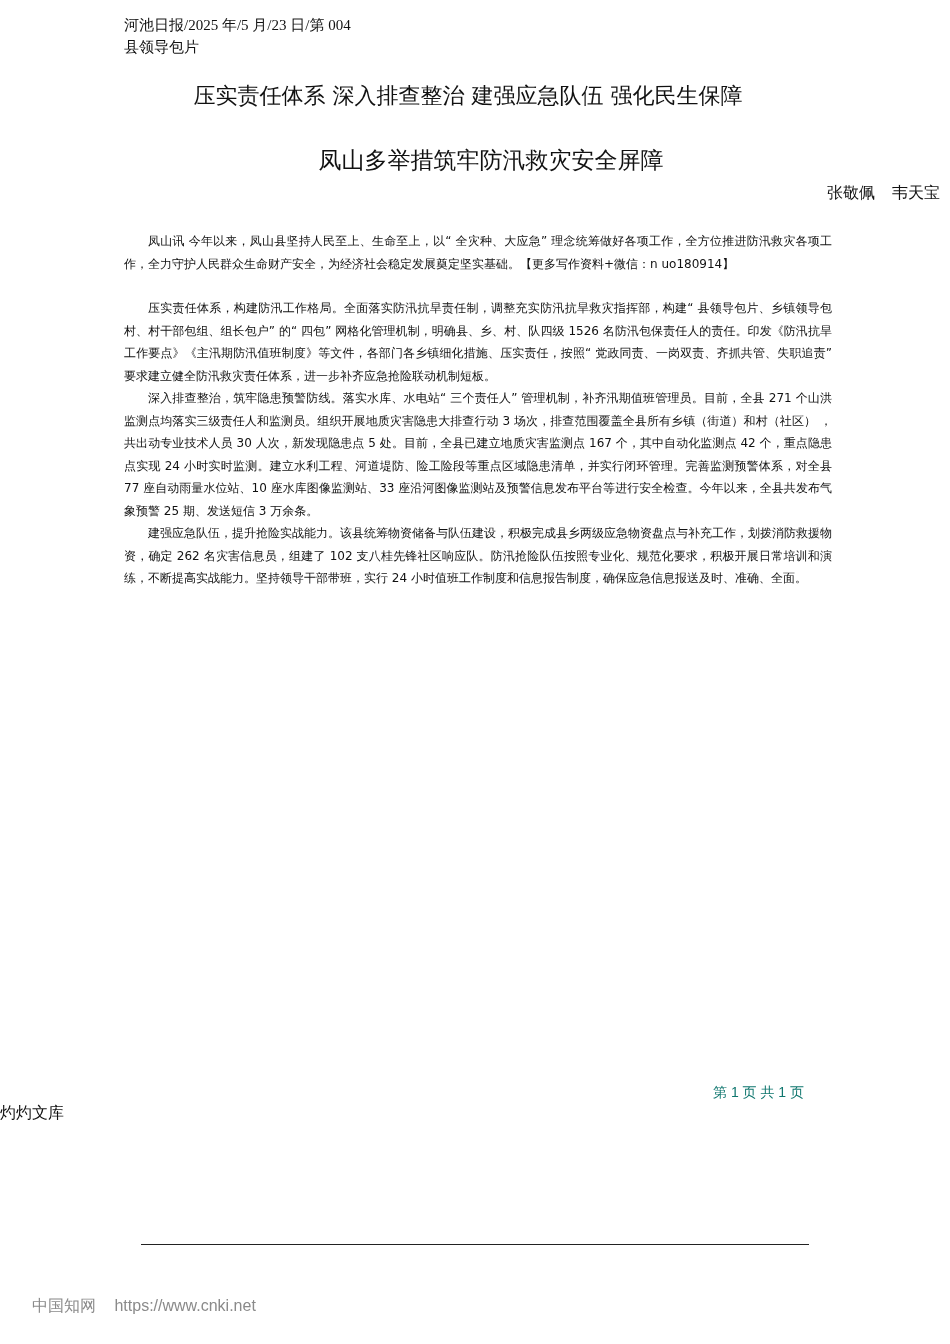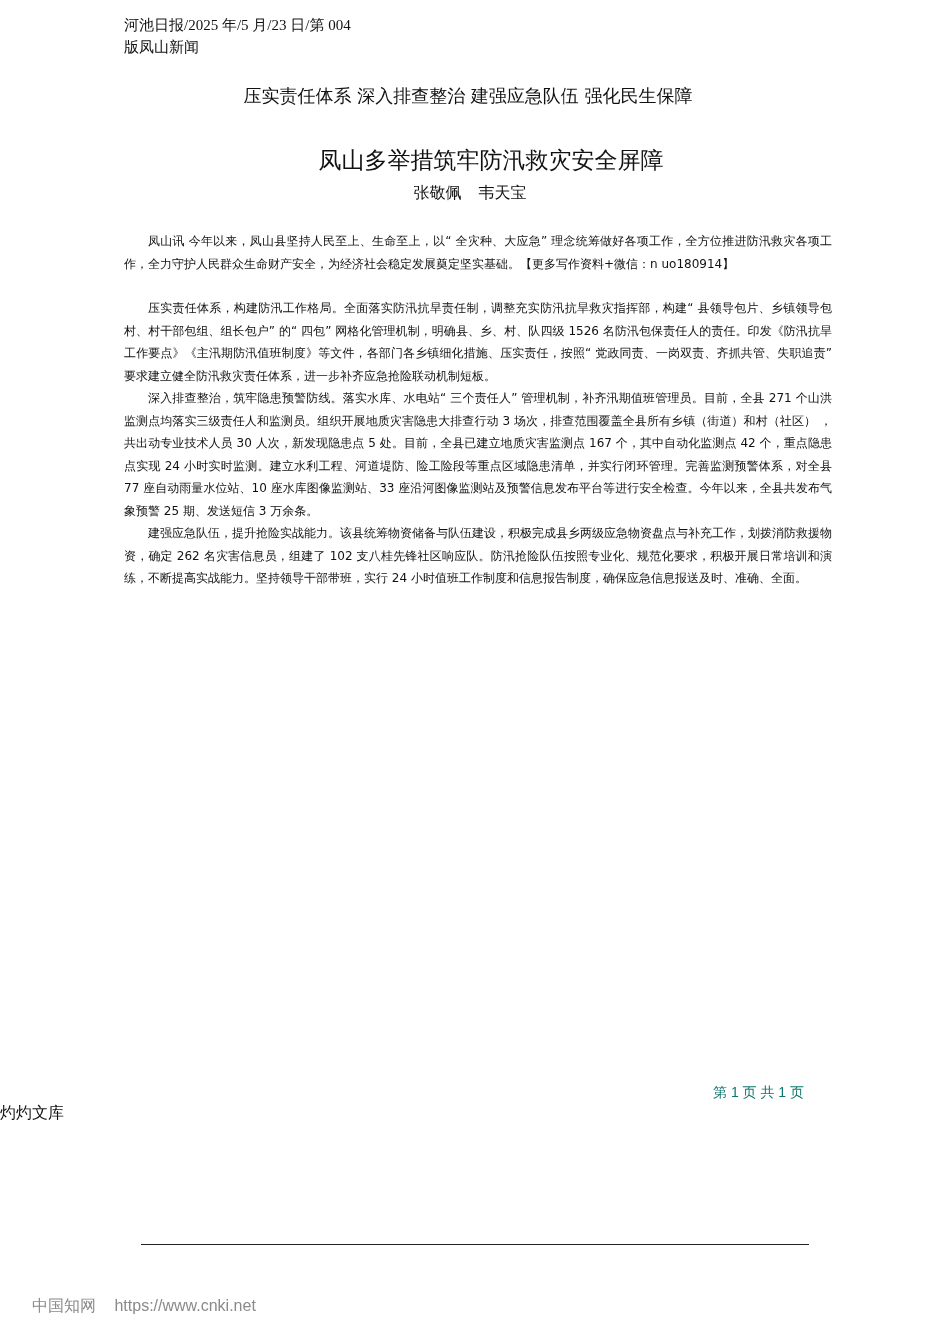--- a/index.html
+++ b/index.html
@@ -24,40 +24,40 @@
       font-family: "Liberation Serif", "DejaVu Serif", serif;
       color: #111;
     }
     .source-header .line { display: block; }
     .subtitle {
       position: absolute;
       left: 0;
       width: 936px;
       top: 84px;
       text-align: center;
-      font-size: 18px;
+      font-size: 22px;
       line-height: 24px;
       color: #111;
     }
     .title {
       position: absolute;
       left: 0;
       width: 950px;
       top: 129px;
       text-align: center;
       font-size: 23px;
       line-height: 30px;
       color: #111;
     }
     .authors {
       position: absolute;
       left: 0;
       width: 940px;
       top: 182px;
-      text-align: center;
+      text-align: right;
       font-size: 16px;
       line-height: 22px;
       color: #111;
     }
     .authors span + span { margin-left: 12px; }
     .article-body {
       position: absolute;
       left: 124px;
       top: 230px;
       width: 708px;
@@ -105,21 +105,21 @@
       color: #8a8a8a;
       font-family: "Liberation Sans", "DejaVu Sans", sans-serif;
     }
     .watermark .url { margin-left: 14px; }
   </style>
 </head>
 <body>
 
 <div class="source-header">
   <span class="line">河池日报/2025 年/5 月/23 日/第 004</span>
-  <span class="line">版凤山新闻</span>
+  <span class="line">县领导包片</span>
 </div>
 
 <div class="subtitle">压实责任体系 深入排查整治 建强应急队伍  强化民生保障</div>
 
 <h1 class="title" style="margin:16px;font-weight:normal;">凤山多举措筑牢防汛救灾安全屏障</h1>
 
 <div class="authors">
   <span>张敬佩</span>
   <span>韦天宝</span>
 </div>

